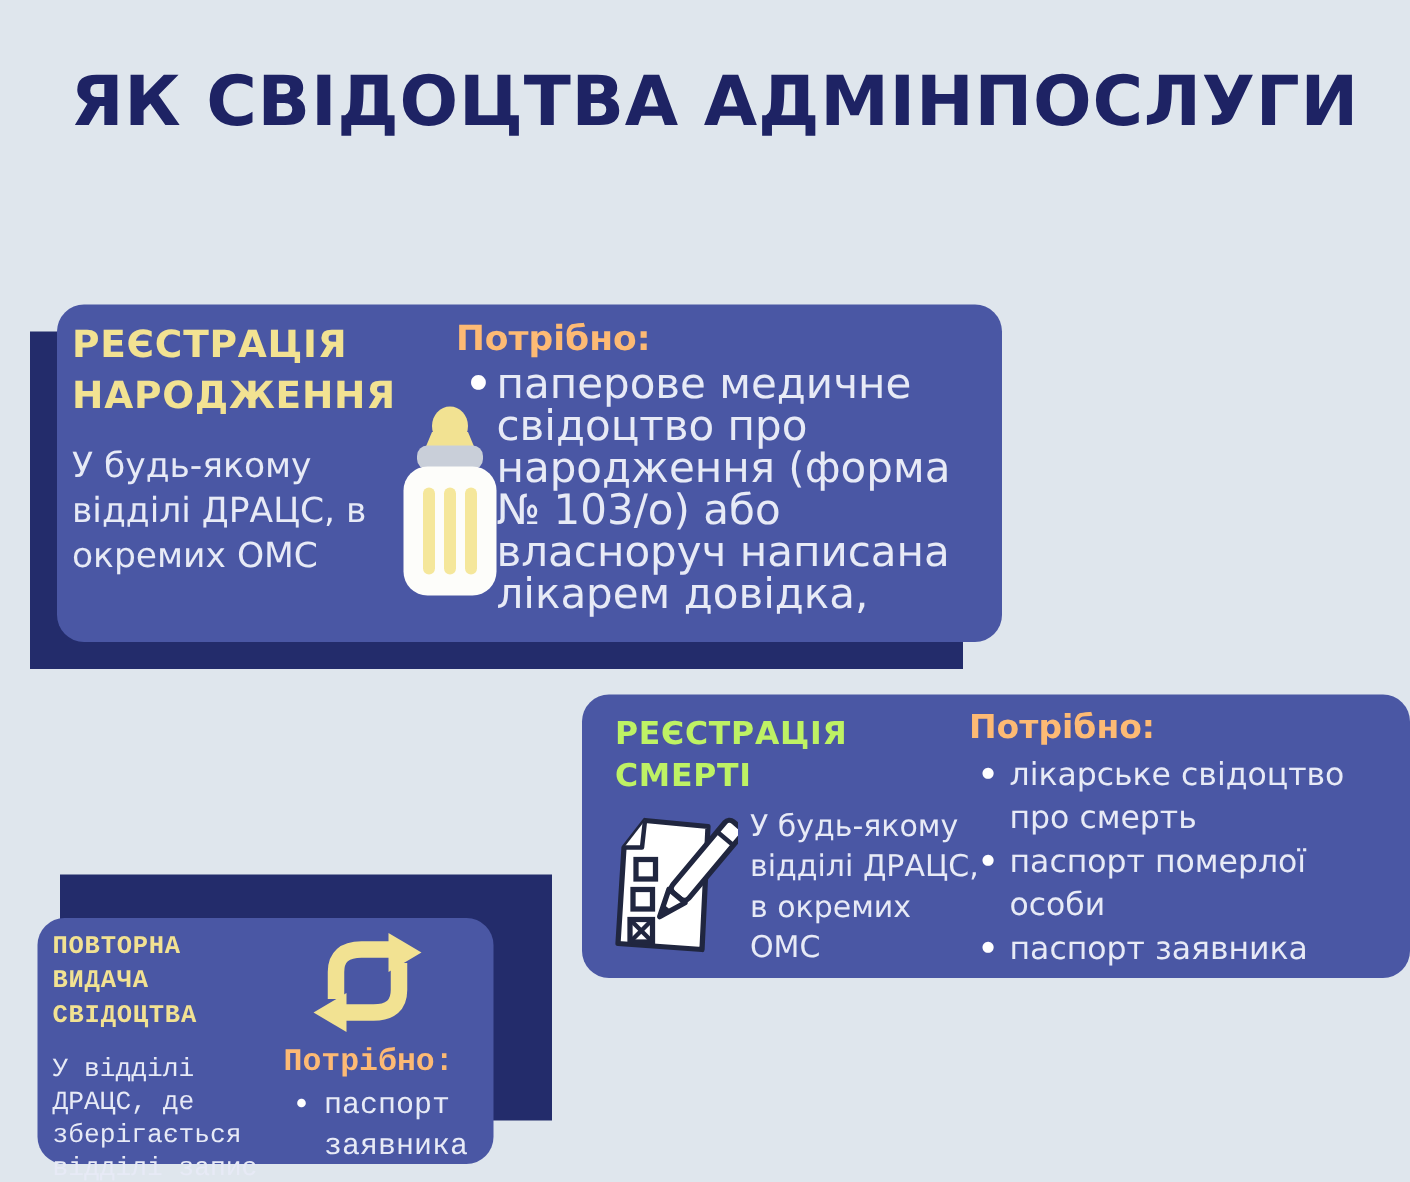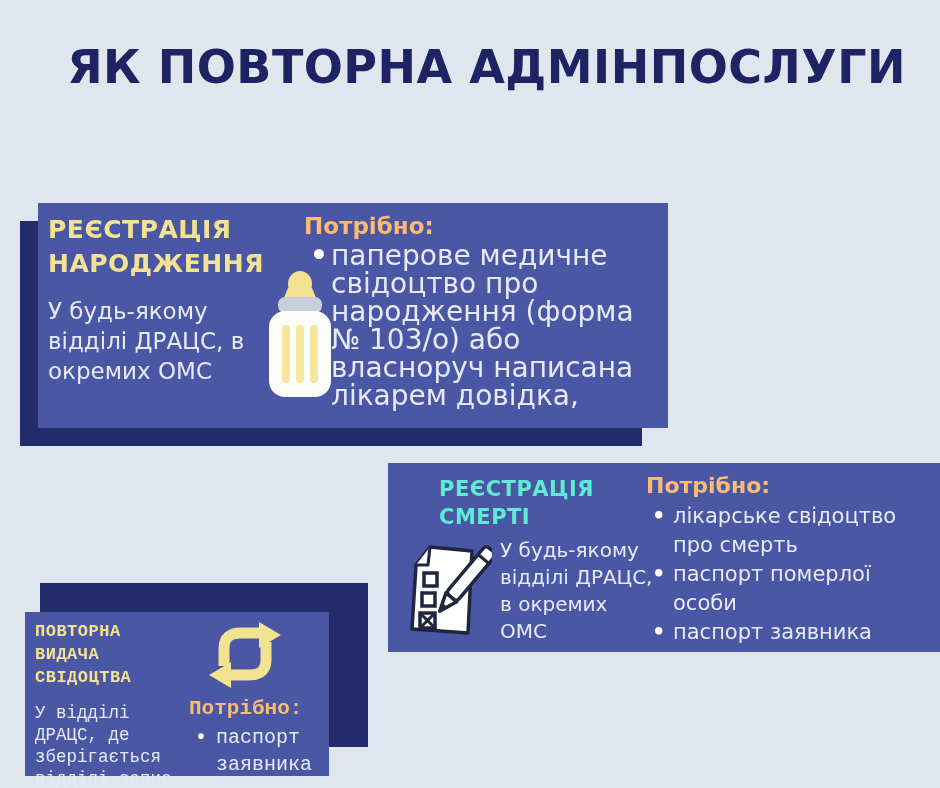--- a/index.html
+++ b/index.html
@@ -18,30 +18,30 @@
     font-size:46px; font-weight:700; line-height:1.2;
     letter-spacing:0.5px;
   }
   .main-title .line{ display:block; }
 
   
   .shadow{ position:absolute; background:#232c6b; }
   .s1{ left:20px; top:221px; width:622px; height:225px; }
   .s3{ left:40px; top:583px; width:328px; height:164px; }
 
-  .card{ position:absolute; background:#4a57a4; }
+  .card{ position:absolute; background:#4a57a4;border-radius:18px; }
   .c1{ left:38px;  top:203px; width:630px; height:225px; }
   .c2{ left:388px; top:463px; width:552px; height:189px; }
   .c3{ left:25px;  top:612px; width:304px; height:164px;font-family:Liberation Mono, monospace; }
 
   .card > *{ position:absolute; }
 
   .card-title{ font-weight:700; letter-spacing:0.5px; }
   .yellow{ color:#f2e292; }
-  .lavender{ color:#5eead4;margin-left:29px; }
+  .lavender{ color:#bef264; }
   .where{ color:#e7eaf6; }
   .needed{ color:#fdba74; font-weight:700; }
 
   .req-list{ list-style:none; color:#e7eaf6; }
   .req-list li{ position:relative; padding-left:27px; }
   .req-list li::before{
     content:"\2022"; position:absolute; left:6px; top:0;
     color:#ffffff; font-weight:700;
   }
 
@@ -70,21 +70,21 @@
 
   .right .needed{ position:static; }
   .right .req-list{ position:static; }
 </style>
 </head>
 <body>
 
 <div class="poster">
 
   <h1 class="main-title">
-    <span class="line">ЯК ПОВТОРНА АДМІНПОСЛУГИ</span>
+    <span class="line">ЯК СВІДОЦТВА АДМІНПОСЛУГИ</span>
   </h1>
 
   <div class="shadow s1"></div>
   <section class="card c1">
     <h2 class="card-title yellow">РЕЄСТРАЦІЯ НАРОДЖЕННЯ</h2>
     <p class="where">У будь-якому відділі ДРАЦС, в окремих ОМС</p>
 
     <svg class="icon-bottle" width="92" height="130" viewBox="0 0 92 130" aria-hidden="true">
       <ellipse cx="46" cy="15" rx="12" ry="13" fill="#f2e292"></ellipse>
       <polygon points="34,19 58,19 63,31 29,31" fill="#f2e292"></polygon>

